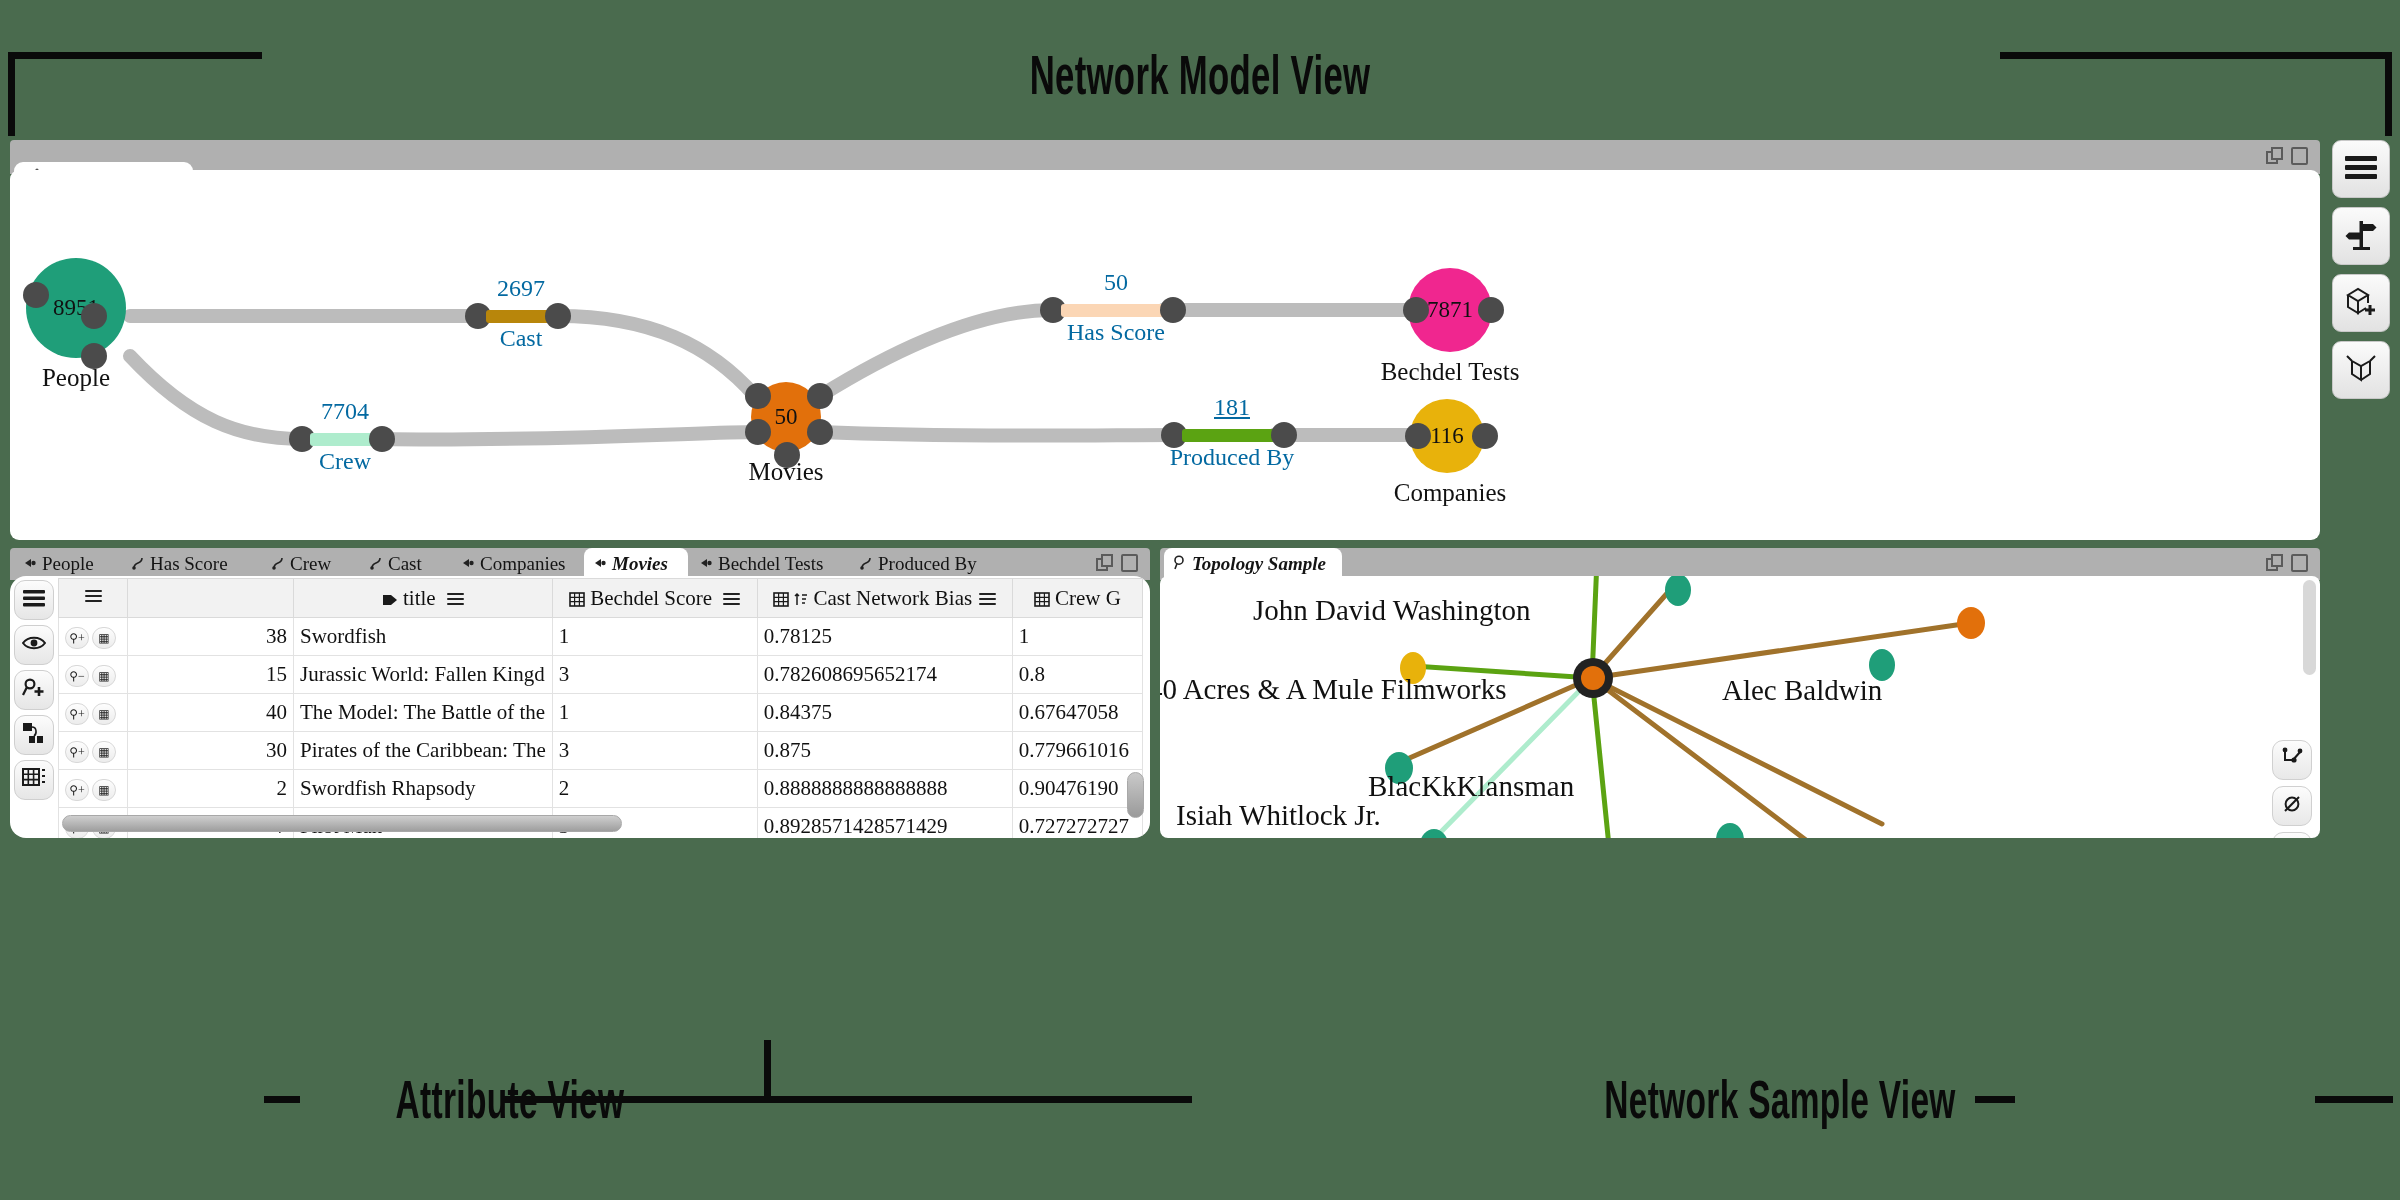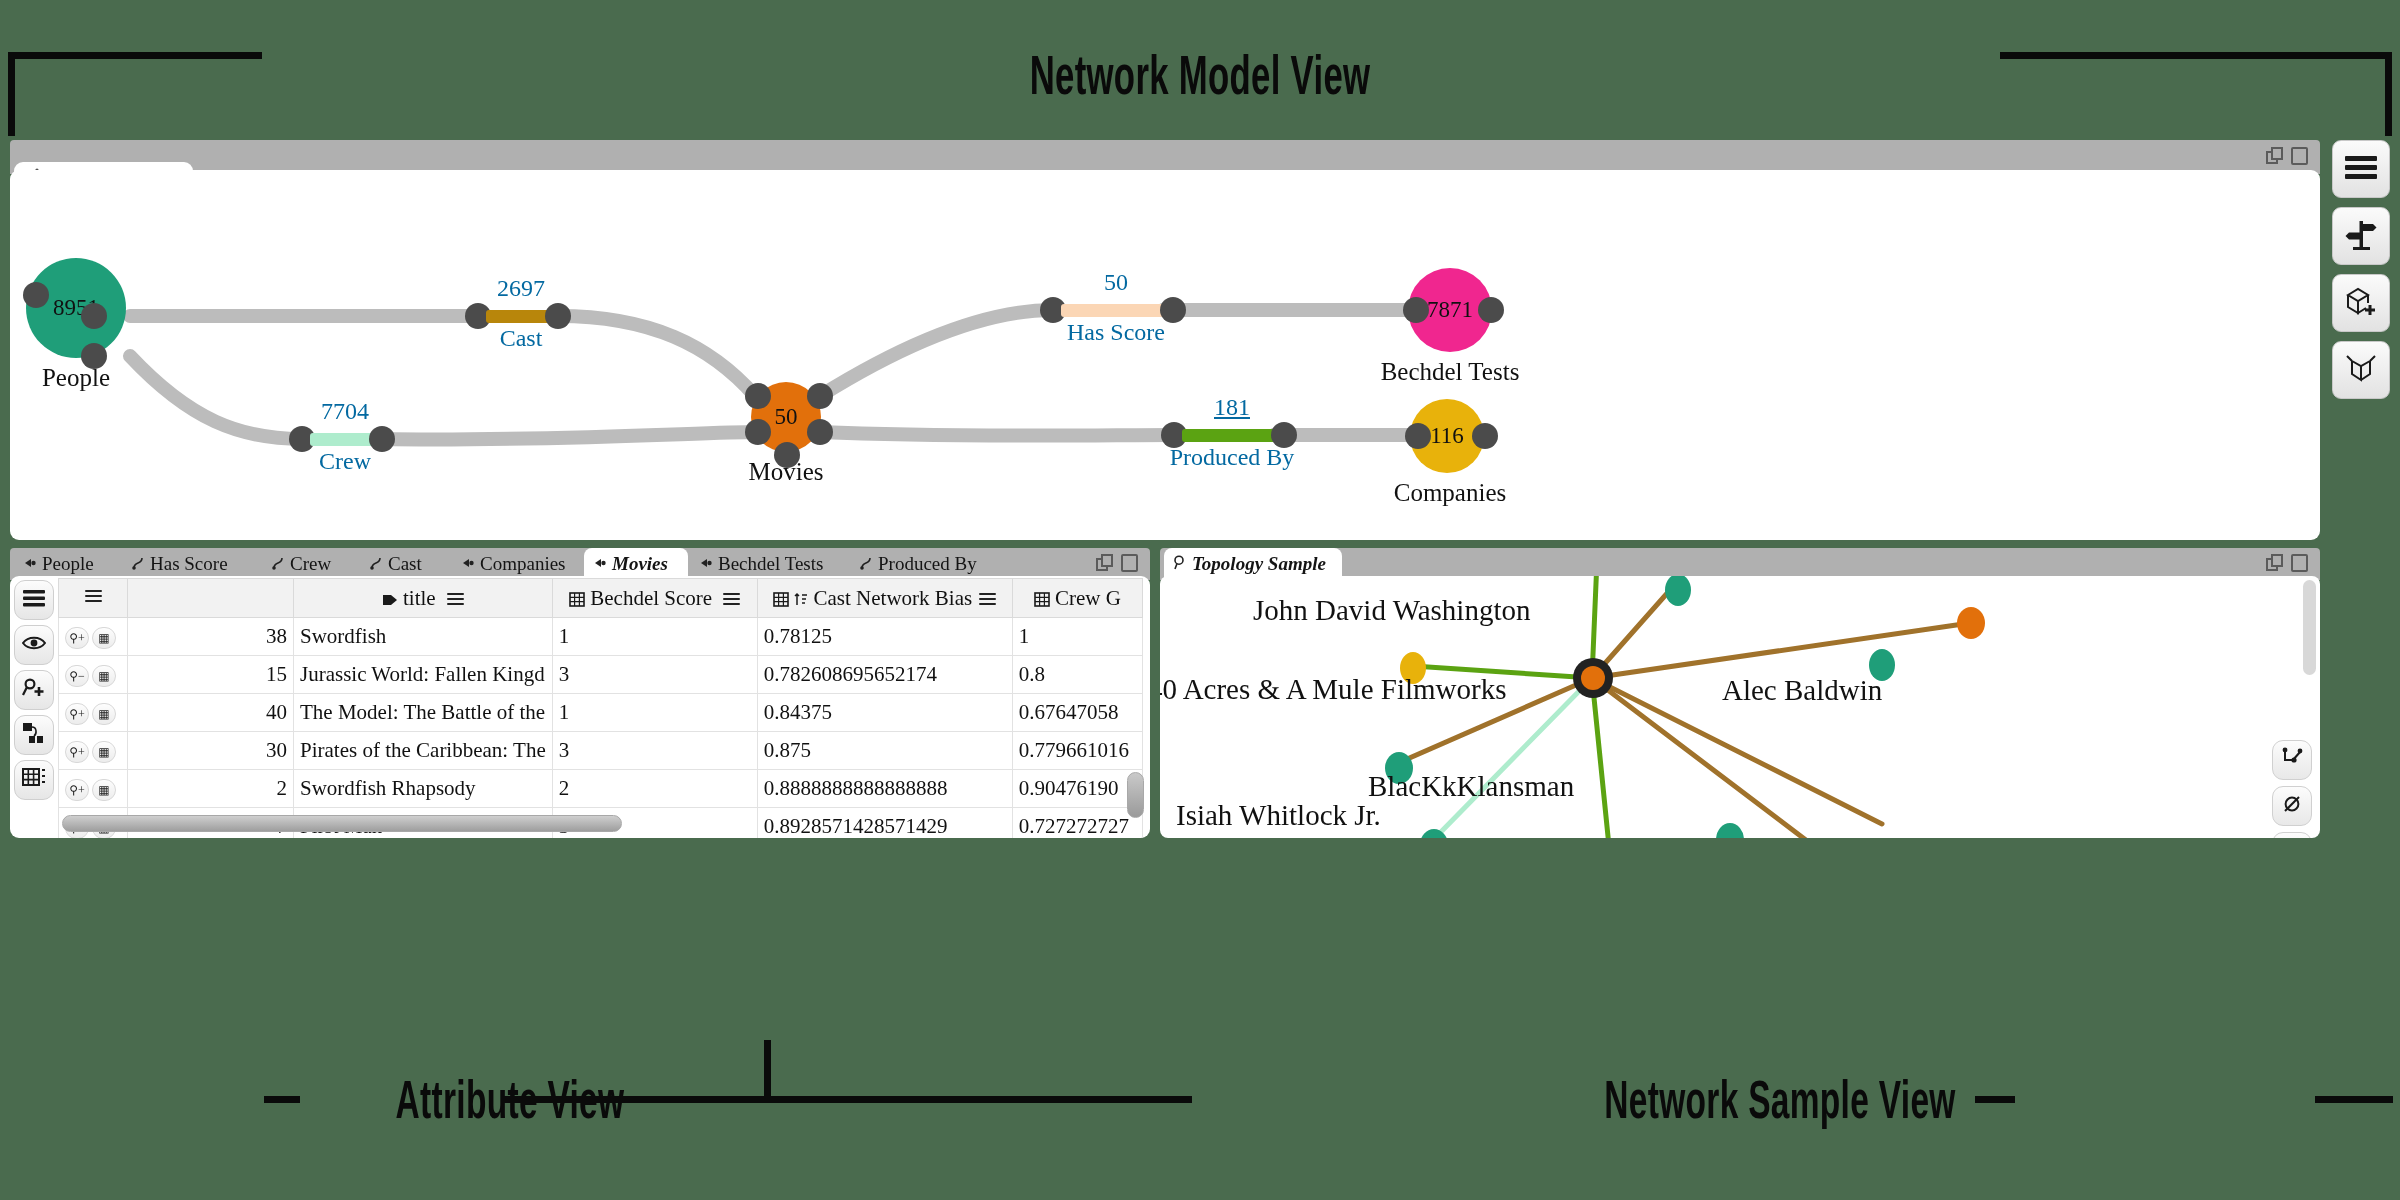--- a/index.html
+++ b/index.html
@@ -57,21 +57,21 @@
   #vtool{position:absolute;left:2322px;top:0;width:58px;}
   .vbtn{width:58px;height:58px;margin-bottom:9px;border-radius:9px;
     background:linear-gradient(#fbfbfb,#e2e2e2);border:1px solid #c8c8c8;
     display:flex;align-items:center;justify-content:center;box-sizing:border-box;}
   
   #attr-panel{position:absolute;left:0;top:408px;width:1140px;height:290px;}
   #attr-tabs{position:absolute;left:0;top:0;width:100%;height:32px;background:#b0b0b0;border-radius:4px 4px 0 0;}
   .atab{position:absolute;top:0;height:32px;display:flex;align-items:center;gap:5px;padding:0 9px;
     font-size:19px;color:#141414;border-radius:8px 8px 0 0;box-sizing:border-box;}
   .atab.active{background:#fff;font-style:italic;font-weight:700;}
-  #attr-body{position:absolute;left:0;top:28px;right:0;bottom:0;background:#fff;border-radius:9px;overflow:hidden;padding-left:20px;}
+  #attr-body{position:absolute;left:0;top:28px;right:0;bottom:0;background:#fff;border-radius:16px;overflow:hidden;padding-left:20px;}
   #ltool{position:absolute;left:4px;top:4px;width:42px;}
   .lbtn{width:40px;height:40px;margin-bottom:5px;border-radius:11px;
     background:linear-gradient(#fcfcfc,#e6e6e6);border:1px solid #cfcfcf;
     display:flex;align-items:center;justify-content:center;box-sizing:border-box;}
   table.grid{position:absolute;left:48px;top:2px;border-collapse:collapse;table-layout:fixed;
     font-family:"Liberation Serif",serif;}
   table.grid th{height:38px;background:#f2f2f2;border:1px solid #dadada;font-weight:400;font-size:21px;
     color:#111;padding:0 6px;white-space:nowrap;overflow:hidden;}
   table.grid td{height:37px;border:1px solid #e2e2e2;font-size:21px;color:#111;padding:0 6px;
     white-space:nowrap;overflow:hidden;}

